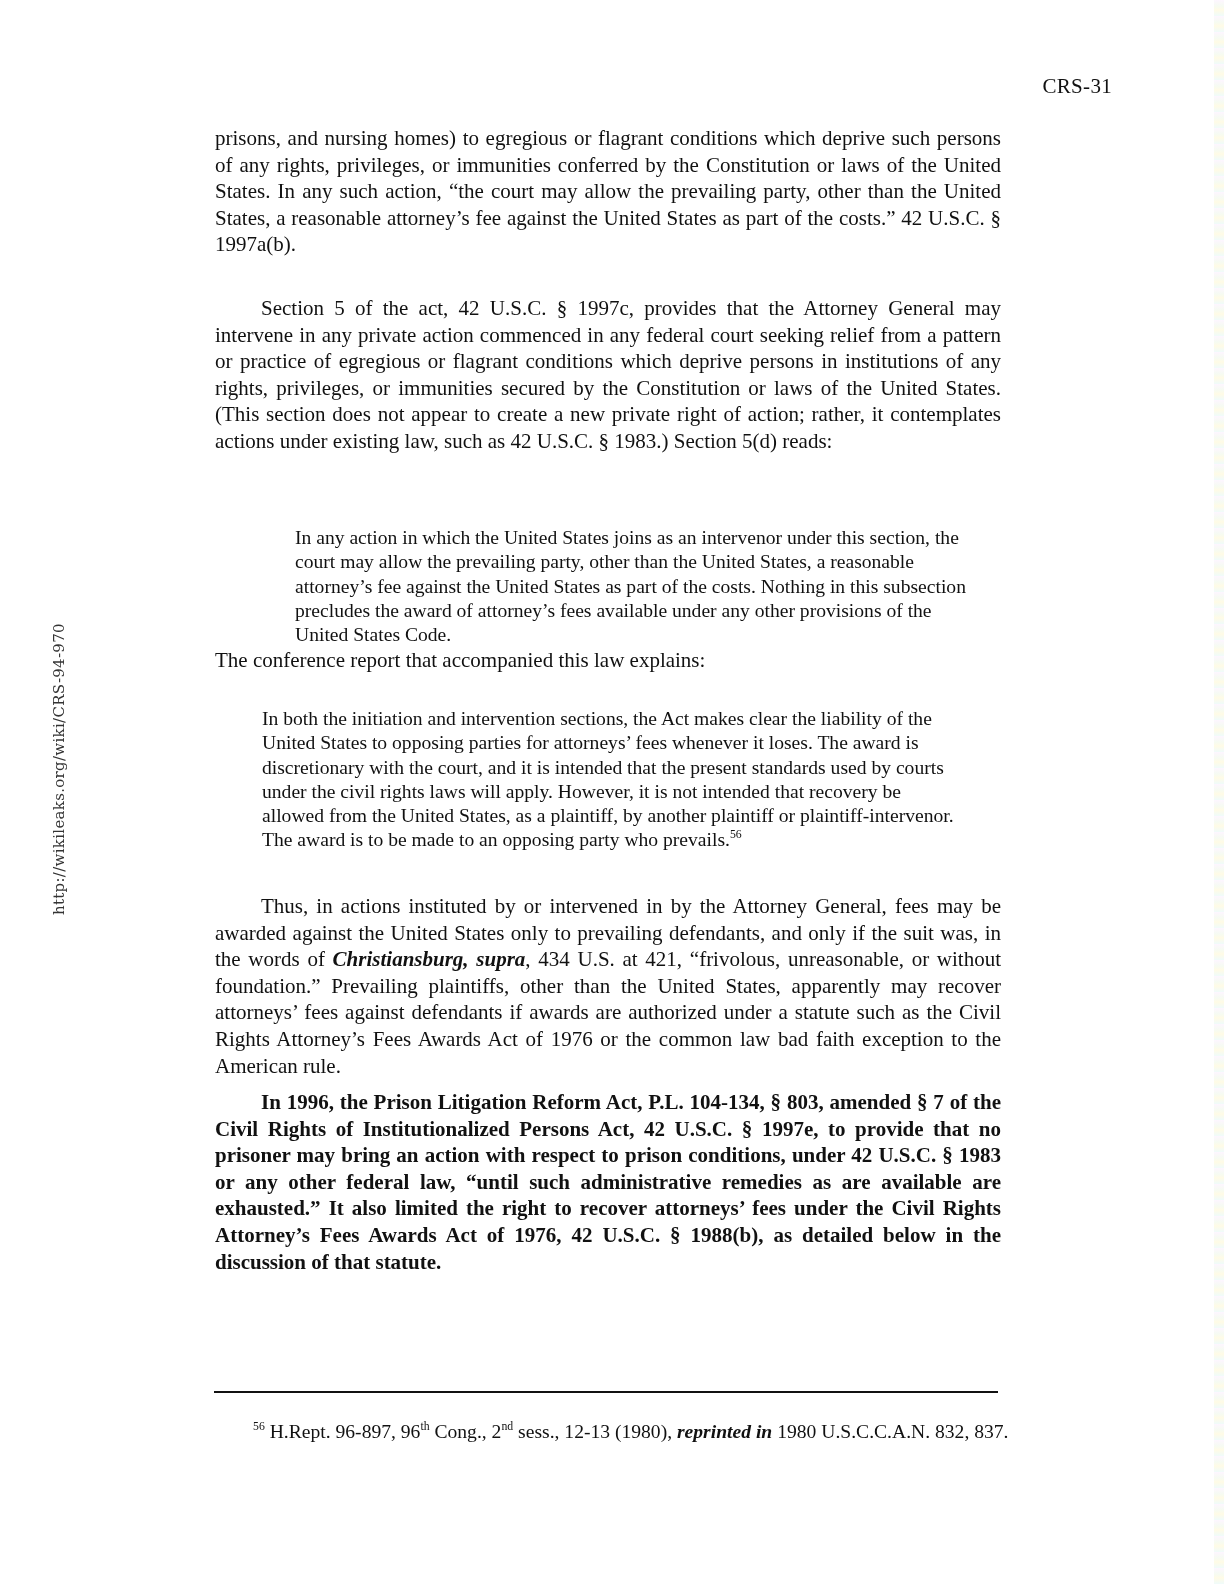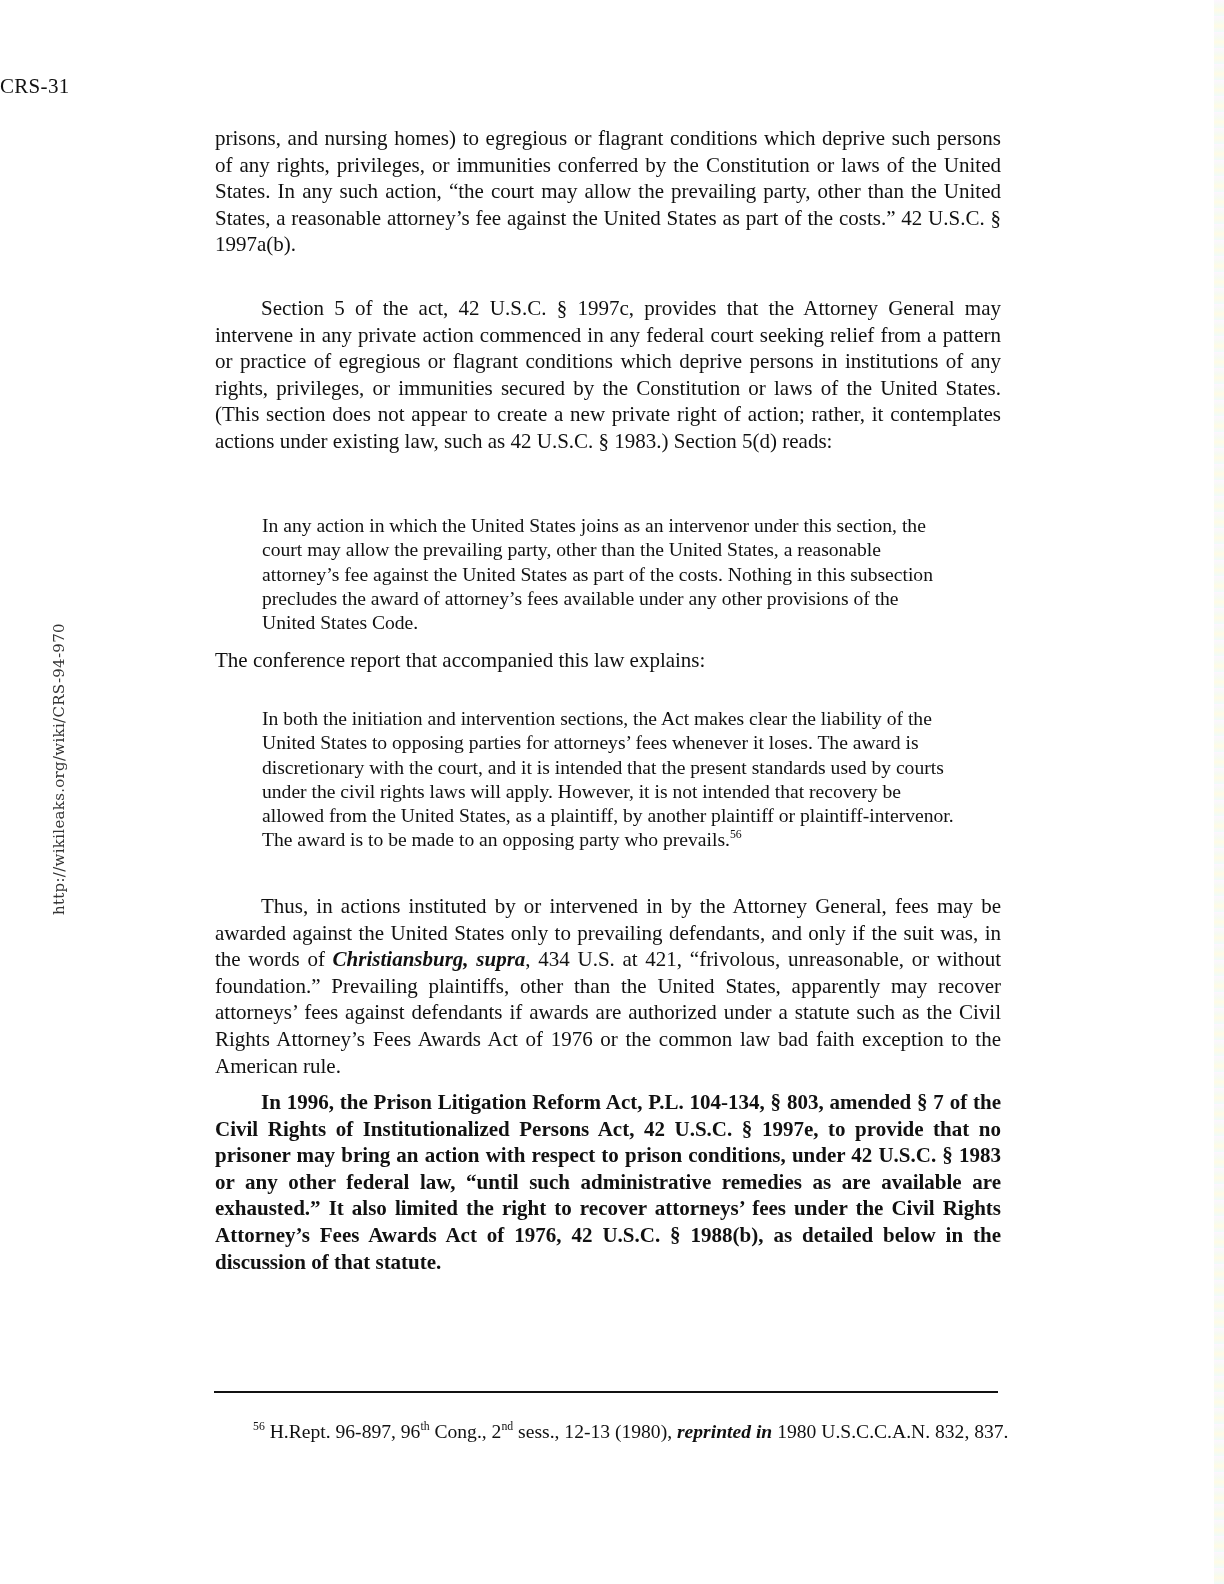--- a/index.html
+++ b/index.html
@@ -5,21 +5,21 @@
     html, body { margin: 0; padding: 0; }
     body {
       width: 1224px; height: 1584px; background: #ffffff; position: relative; overflow: hidden;
       font-family: "Liberation Serif", "DejaVu Serif", serif; color: #111;
     }
     .edge {
       position: absolute; right: 0; top: 0; width: 10px; height: 1584px;
       background: repeating-linear-gradient(180deg, #fdf6ff 0px, #f6fbf2 6px, #fffbe6 10px, #f0fbfb 16px);
     }
     .header {
-      position: absolute; top: 74px; left: 0; width: 1112px; text-align: left;
+      position: absolute; top: 74px; left: 0; width: 1112px; text-align: right;
       font-size: 21px; letter-spacing: 0.3px;
     }
     .sidebar-url {
       position: absolute; left: 50px; top: 915px; transform-origin: left top; transform: rotate(-90deg);
       font-family: "DejaVu Serif", serif; font-size: 15px; color: #333; white-space: nowrap; letter-spacing: 0.3px;
     }
     .body-text {
       position: absolute; left: 215px; width: 786px; font-size: 21px; line-height: 26.6px;
       text-align: justify;
     }
@@ -43,21 +43,21 @@
 <div class="sidebar-url">http://wikileaks.org/wiki/CRS-94-970</div>
 
 <div class="body-text" style="top:125px;">
   <p class="p">prisons, and nursing homes) to egregious or flagrant conditions which deprive such persons of any rights, privileges, or immunities conferred by the Constitution or laws of the United States.  In any such action, “the court may allow the prevailing party, other than the United States, a reasonable attorney’s fee against the United States as part of the costs.”  42 U.S.C. § 1997a(b).</p>
 </div>
 
 <div class="body-text" style="top:295px;">
   <p class="p indent">Section 5 of the act, 42 U.S.C. § 1997c, provides that the Attorney General may intervene in any private action commenced in any federal court seeking relief from a pattern or practice of egregious or flagrant conditions which deprive persons in institutions of any rights, privileges, or immunities secured by the Constitution or laws of the United States.  (This section does not appear to create a new private right of action; rather, it contemplates actions under existing law, such as 42 U.S.C. § 1983.)  Section 5(d) reads:</p>
 </div>
 
-<div class="quote" style="top:514px;">
+<div class="quote" style="top:526px;margin-left:33px;">
   <p class="p">In any action in which the United States joins as an intervenor under this section, the court may allow the prevailing party, other than the United States, a reasonable attorney’s fee against the United States as part of the costs.  Nothing in this subsection precludes the award of attorney’s fees available under any other provisions of the United States Code.</p>
 </div>
 
 <div class="body-text" style="top:647px;">
   <p class="p">The conference report that accompanied this law explains:</p>
 </div>
 
 <div class="quote" style="top:699px;margin-top:8px;">
   <p class="p"><span>In both the initiation and intervention sections, the Act makes clear the liability of the United States to opposing parties for attorneys’ fees whenever it loses. The award is discretionary with the court, and it is intended that the present standards used by courts under the civil rights laws will apply.  However, it is not intended that recovery be allowed from the United States, as a plaintiff, by another plaintiff or plaintiff-intervenor.  The award is to be made to an opposing party who prevails.</span><sup>56</sup></p>
 </div>

